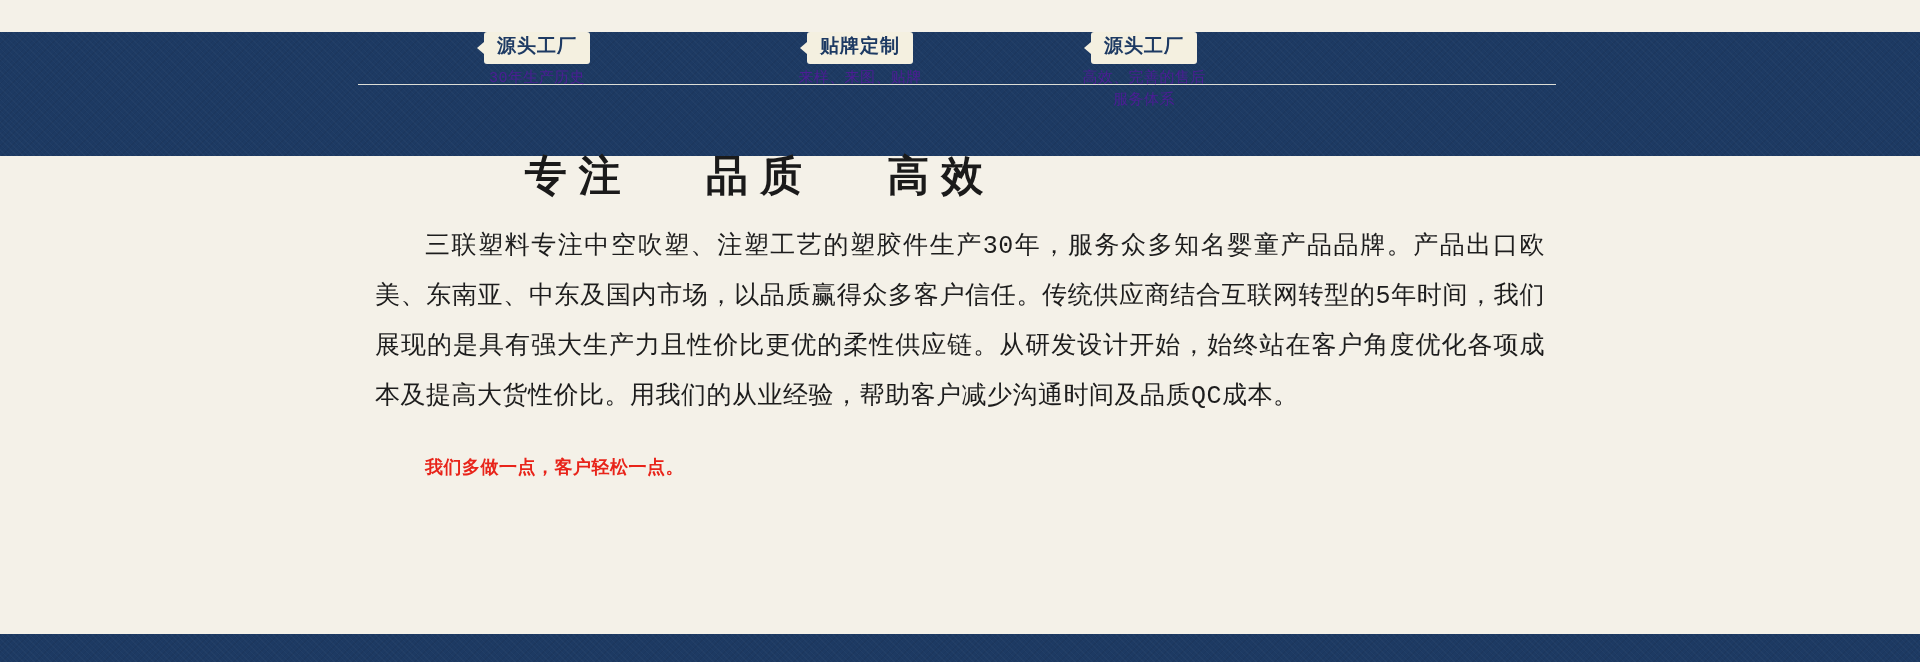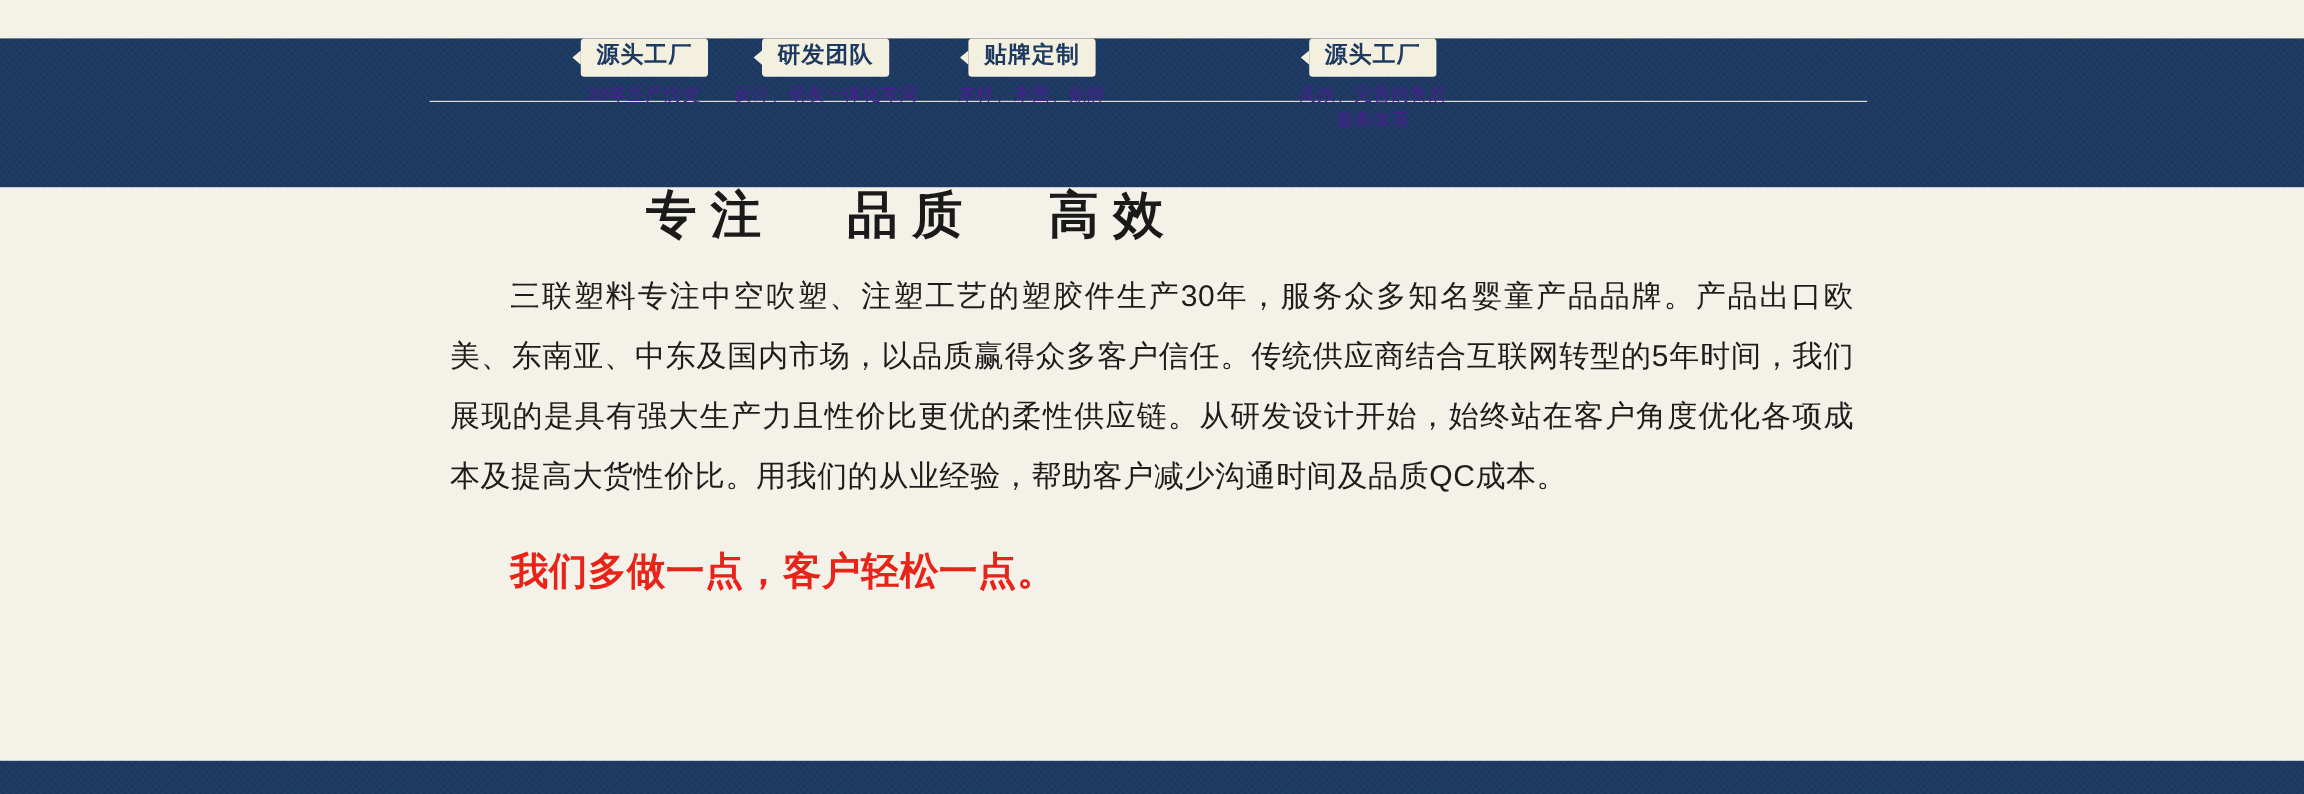--- a/index.html
+++ b/index.html
@@ -11,20 +11,21 @@
     height: 662px;
     overflow: hidden;
     font-family: "Liberation Sans", "DejaVu Sans", sans-serif;
     background: #f4f1e8;
   }
   .page {
     position: relative;
     width: 1920px;
     height: 662px;
     background: #f4f1e8;
+    font-family: Liberation Mono, monospace;
   }
 
   
   .top-band {
     position: absolute;
     left: 0;
     top: 32px;
     width: 1920px;
     height: 124px;
     background:
@@ -140,45 +141,41 @@
     text-indent: 50px;
     letter-spacing: 0.5px;
   }
 
   .slogan {
     position: absolute;
     left: 375px;
     top: 455px;
     width: 1170px;
     color: #e8241a;
-    font-size: 32px;
+    font-size: 18px;
     font-weight: bold;
     text-indent: 50px;
     letter-spacing: 0.5px;
   }
 </style>
 </head>
 <body>
 
 <div class="page">
 
   <div class="top-band"></div>
   <div class="band-line"></div>
 
   <div class="features">
 
     <div class="feature f0">
       <div class="tag">源头工厂</div>
       <div class="desc">30年生产历史</div>
     </div>
 
-    <div class="feature f1">
-      <div class="tag">研发团队</div>
-      <div class="desc">设计、研发一体化布局</div>
-    </div>
 
     <div class="feature f2">
       <div class="tag">贴牌定制</div>
       <div class="desc">来样、来图、贴牌</div>
     </div>
 
 
     <div class="feature f4">
       <div class="tag">源头工厂</div>
       <div class="desc" style="white-space: pre-line;">高效、完善的售后

